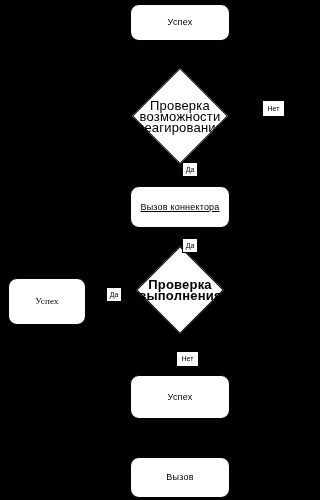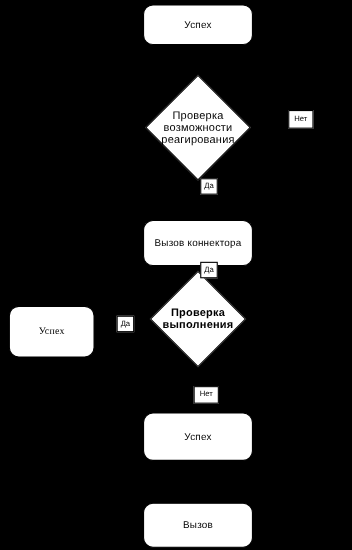--- a/index.html
+++ b/index.html
@@ -56,21 +56,21 @@
     background: #ffffff;
     border: 1px solid #000000;
     box-sizing: border-box;
     transform: rotate(45deg);
   }
   .node-diamond .dtext {
     position: relative;
     z-index: 2;
     text-align: center;
     color: #000000;
-    font-size: 10px;
+    font-size: 13px;
     line-height: 11px;
     letter-spacing: 0.2px;
     width: 100%;
     padding: 0 2px;
     box-sizing: border-box;
   }
   
   .edge-label {
     position: absolute;
     background: #ffffff;
@@ -110,21 +110,21 @@
 
   <div class="node-box" style="left:130px; top:4px; width:100px; height:37px;">
     <span>Успех</span>
   </div>
 
   <div class="node-diamond" style="left:132px; top:71px; width:96px; height:90px;">
     <div class="dshape" style="width:68px; height:68px; left:14px; top:11px;"></div>
     <div class="dtext">Проверка возможности реагирования</div>
   </div>
 
-  <div class="node-box" style="left:130px; top:200px; width:100px; height:42px;">
+  <div class="node-box" style="left:130px; top:186px; width:100px; height:42px;text-decoration:underline;">
     <span>Вызов коннектора</span>
   </div>
 
   <div class="node-diamond" style="left:136px; top:248px; width:88px; height:84px;font-weight:bold;">
     <div class="dshape" style="width:62px; height:62px; left:13px; top:11px;"></div>
     <div class="dtext">Проверка выполнения</div>
   </div>
 
   <div class="node-box" style="left:8px; top:278px; width:78px; height:47px;font-family:Liberation Serif, serif;">
     <span>Успех</span>

